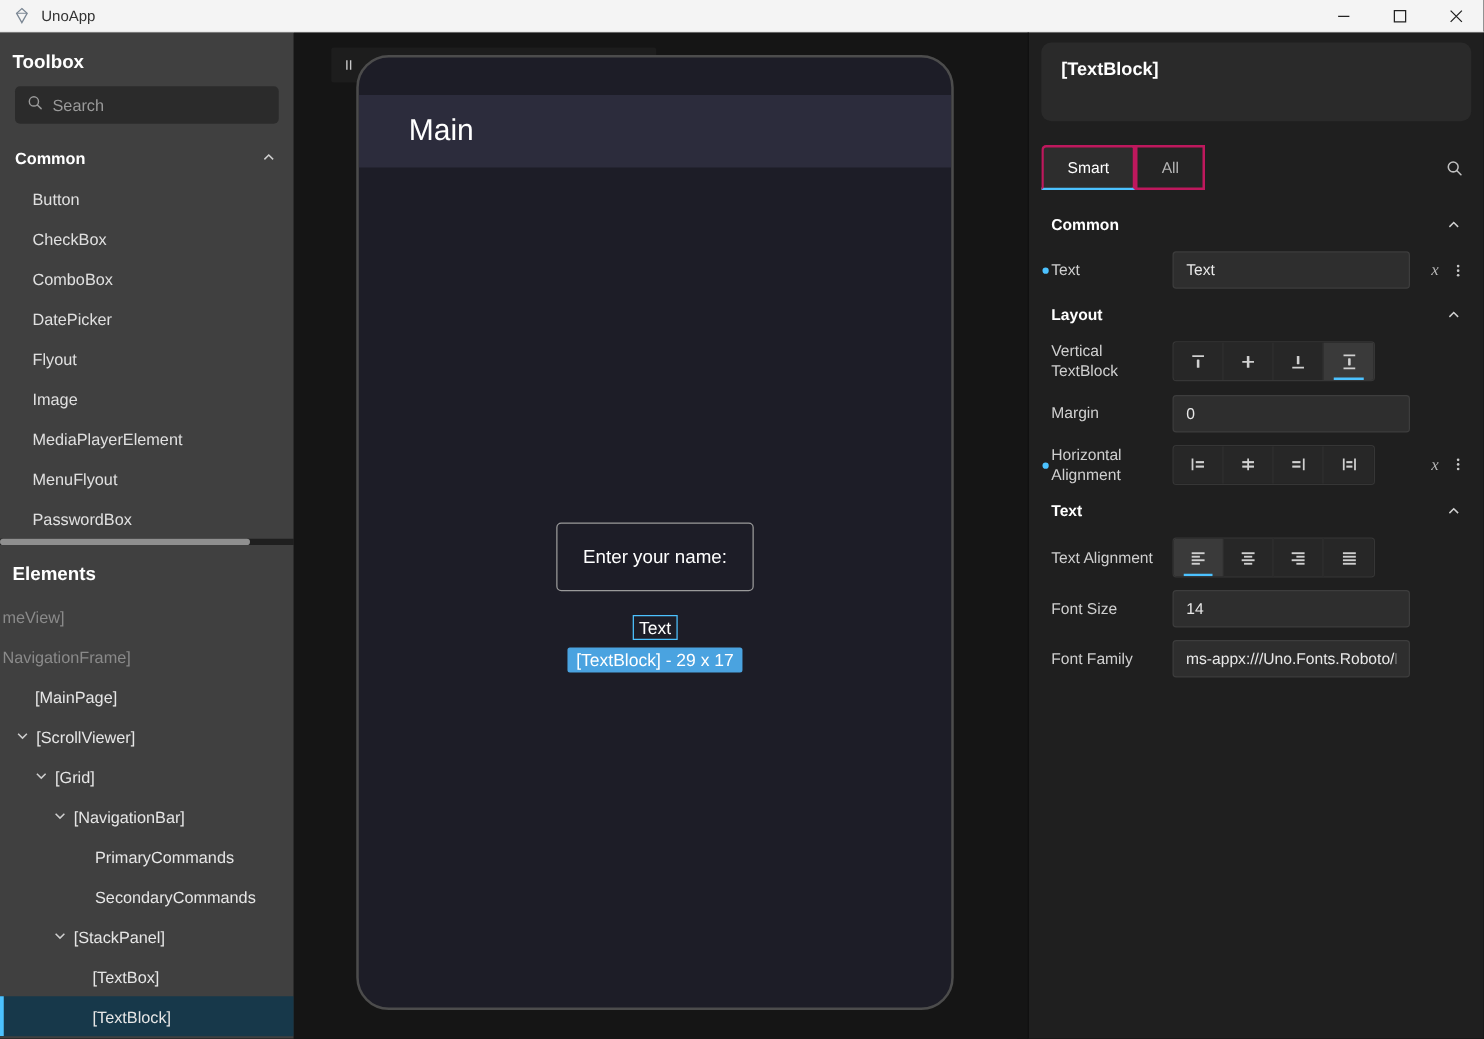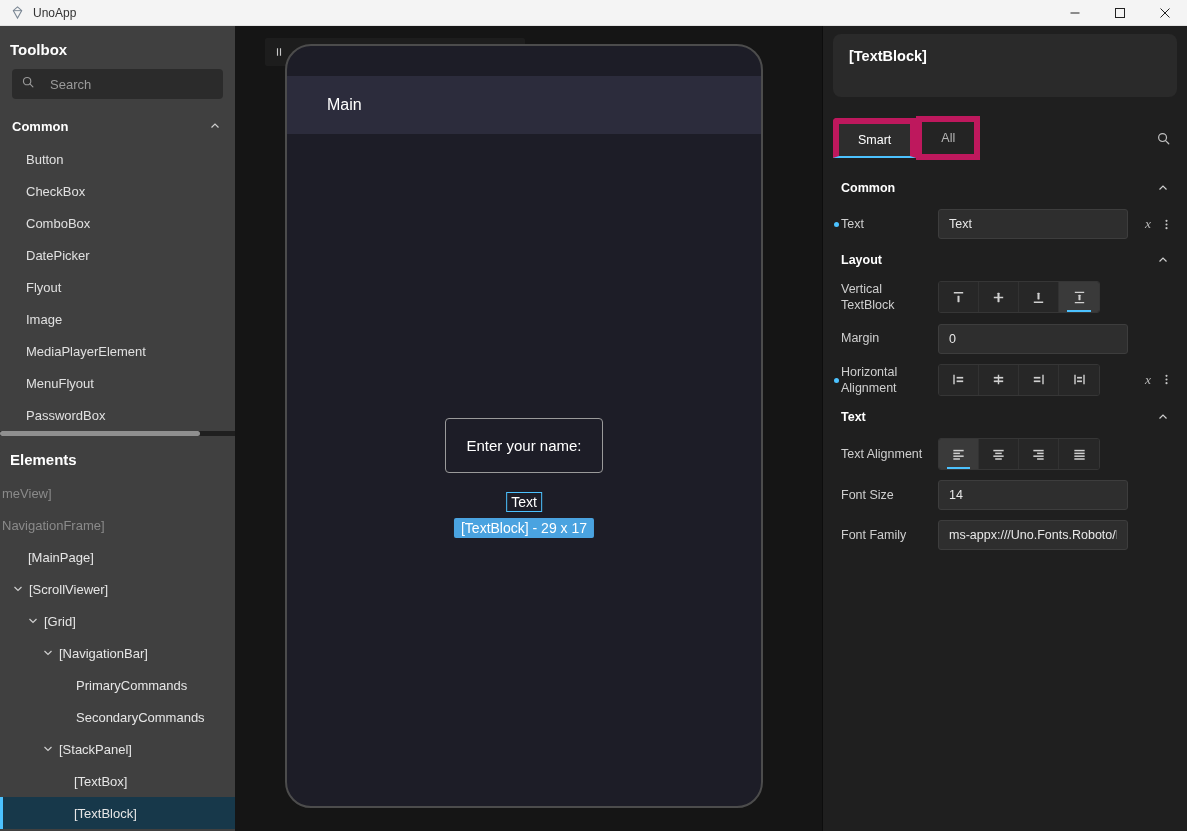--- a/index.html
+++ b/index.html
@@ -14,21 +14,21 @@
   .win-ctrls { margin-left:auto; display:flex; height:100%; }
   .win-btn { width:45px; height:100%; display:flex; align-items:center; justify-content:center; }
 
   
   .main { display:flex; height:805px; }
 
   
   .sidebar { width:235px; background:#404040; color:#e4e4e4; flex:none; display:flex; flex-direction:column; }
   .side-title { font-size:15px; font-weight:bold; color:#fff; padding:15px 10px 9px; }
   .searchbox { margin:2px 12px 10px; height:30px; background:#2b2b2b; border-radius:4px;
-    display:flex; align-items:center; padding:0 9px; gap:15px; }
+    display:flex; align-items:center; padding:0 9px; gap:7px; }
   .searchbox input { background:transparent; border:none; outline:none; color:#ddd; font-size:13px; width:150px; }
   .searchbox input::placeholder { color:#9a9a9a; }
   .cat-header { height:34px; display:flex; align-items:center; justify-content:space-between;
     padding:0 14px 0 12px; font-size:13px; font-weight:bold; color:#fff; }
   .tbrow { height:32px; display:flex; align-items:center; padding-left:26px; font-size:13px; color:#e0e0e0; }
   .hscroll { height:5px; background:#1f1f1f; position:relative; }
   .hscroll-thumb { position:absolute; left:0; top:0; height:5px; width:200px; background:#8f8f8f; border-radius:3px; }
   .trow { height:32px; display:flex; align-items:center; font-size:13px; color:#e6e6e6; gap:5px; }
   .trow.dim { color:#8a8a8a; }
   .p2{padding-left:2px} .p12{padding-left:12px} .p27{padding-left:27px}
@@ -41,42 +41,42 @@
   .design-toolbar { position:absolute; left:30px; top:12px; height:28px; background:#1d1d1d;
     display:flex; align-items:center; padding:0 8px; gap:13px; border-radius:2px; }
   .dt-icon { display:inline-flex; color:#c8c8c8; cursor:pointer; }
   .dt-icon.dimmed { color:#6a6a6a; }
   .dt-icon.gap { margin-left:8px; }
 
   .phone { position:absolute; left:50px; top:18px; width:478px; height:764px;
     border:2px solid #4c4c4c; border-radius:26px; background:#1d1d27; overflow:hidden; }
   .phone-spacer { height:30px; }
   .phone-header { height:58px; background:#2c2c3c; display:flex; align-items:center;
-    padding-left:40px; color:#fff; font-size:16px; font-weight:400; }
+    padding-left:40px; color:#fff; font-size:24px; font-weight:400; }
   .phone-body { position:relative; height:672px; }
   .ui-textbox { position:absolute; left:50%; top:284px; transform:translateX(-50%);
     width:158px; height:55px; border:1px solid #9a9a9a; border-radius:4px;
     display:flex; align-items:center; justify-content:center; color:#fff; font-size:15px; }
   .ui-seltext { position:absolute; left:50%; top:358px; transform:translateX(-50%);
     border:1px solid #4cc2ff; padding:1px 4px; color:#fff; font-size:14px; }
   .ui-badge { position:absolute; left:50%; top:384px; transform:translateX(-50%);
     background:#4aa3e0; color:#fff; font-size:14px; padding:2px 7px; border-radius:2px; white-space:nowrap; }
 
   
   .inspector { width:365px; flex:none; background:#1f1f1f; color:#ddd; padding:8px 10px;
     border-left:1px solid #0d0d0d; }
   .card { background:#2a2a2a; border-radius:8px; padding:14px 16px 16px; margin-bottom:19px; }
   .card-title { font-size:14.5px; font-weight:bold; color:#fff; margin-bottom:17px; }
   .card-row { display:flex; align-items:center; }
   .plabel { width:97px; font-size:12.5px; color:#cfcfcf; flex:none; line-height:1.3; }
   .field { width:190px; height:30px; background:#2e2e2e; border:1px solid #3d3d3d; border-radius:3px;
     color:#e8e8e8; padding:0 10px; font-size:12.5px; outline:none; }
   .card .field { background:#383838; border-color:#454545; }
   .tabs { display:flex; align-items:center; margin-bottom:12px; }
-  .tab { padding:9px 19px; font-size:12.5px; color:#b5b5b5; background:#242424; border:6px solid #be185d;
+  .tab { padding:9px 19px; font-size:12.5px; color:#b5b5b5; background:#242424; border:2px solid #be185d;
     cursor:pointer; }
   .tab.first { border-radius:4px 0 0 0; }
   .tab.active { color:#fff; background:#2d2d2d; border-bottom:2px solid #4cc2ff; }
   .tabs .dt-icon { margin-left:auto; margin-right:6px; color:#c0c0c0; }
   .sec-h { display:flex; align-items:center; justify-content:space-between;
     padding:9px 8px 9px 8px; font-size:12.5px; font-weight:bold; color:#fff; }
   .prop-row { display:flex; align-items:center; padding:5px 0 5px 8px; min-height:38px; position:relative;
     font-size:12.5px; color:#c9c9c9; }
   .mod-dot { position:absolute; left:1px; top:50%; margin-top:-2px; width:5px; height:5px;
     border-radius:50%; background:#4cc2ff; }

